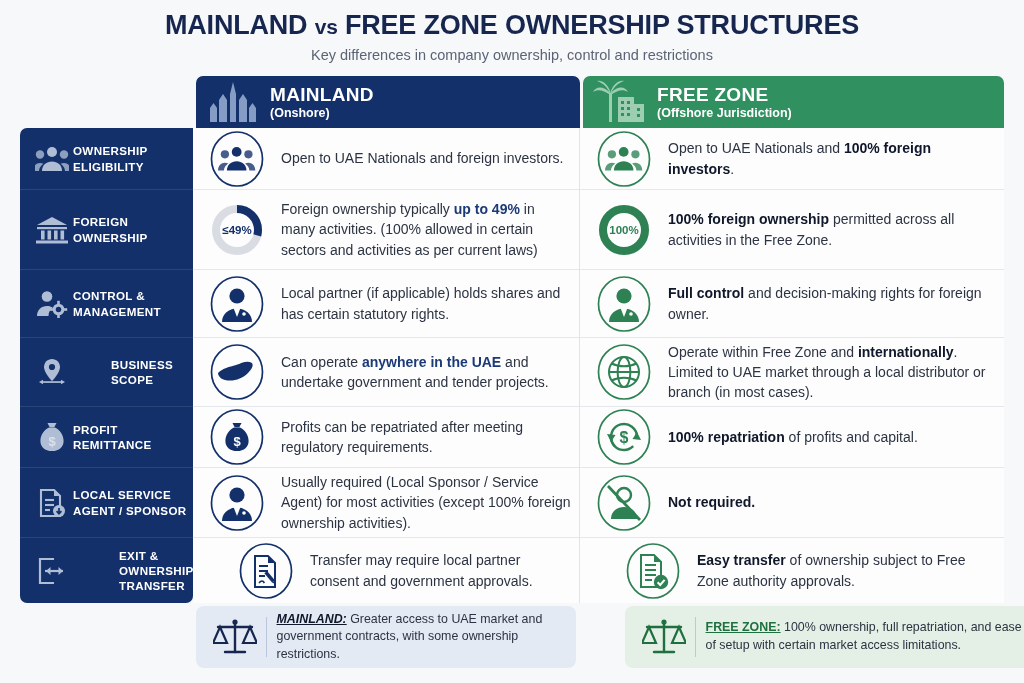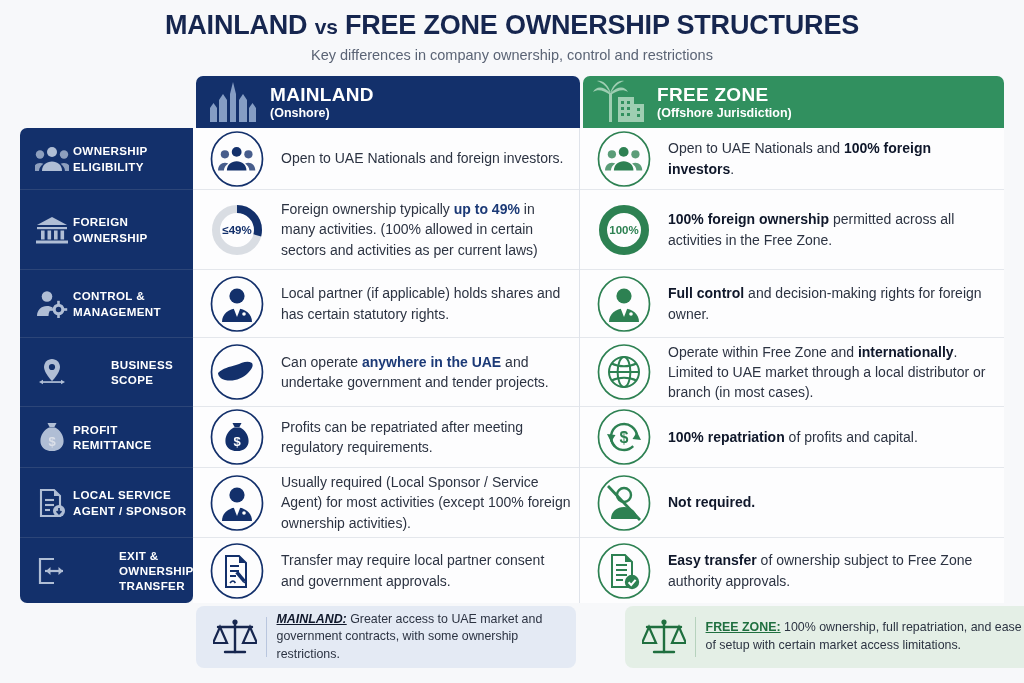--- a/index.html
+++ b/index.html
@@ -76,21 +76,21 @@
   
   .col{flex:none;box-sizing:border-box;}
   .col.mainland{width:387px;background:#fdfdfe;border-right:1px solid #dfe3ea;}
   .col.freezone{width:424px;background:#fdfdfe;}
   .cell{
     display:flex;align-items:center;
     border-bottom:1px solid #e4e7ec;
     box-sizing:border-box;
     padding-right:8px;
   }
-  .cell:last-child{border-bottom:none;}
+  .cell:last-child{border-bottom:none;padding-left:29px;}
   .cell-ico{width:88px;flex:none;display:flex;justify-content:center;align-items:center;}
   .cell-txt{font-size:14px;line-height:1.45;color:#2c3342;}
   .cell-txt b{font-weight:bold;}
   .col.mainland .cell-txt b{color:#1c3a77;}
   .col.freezone .cell-txt b{color:#0f172a;}
 
   
   .footer{
     position:absolute;left:196px;top:606px;
     display:flex;gap:9px;

